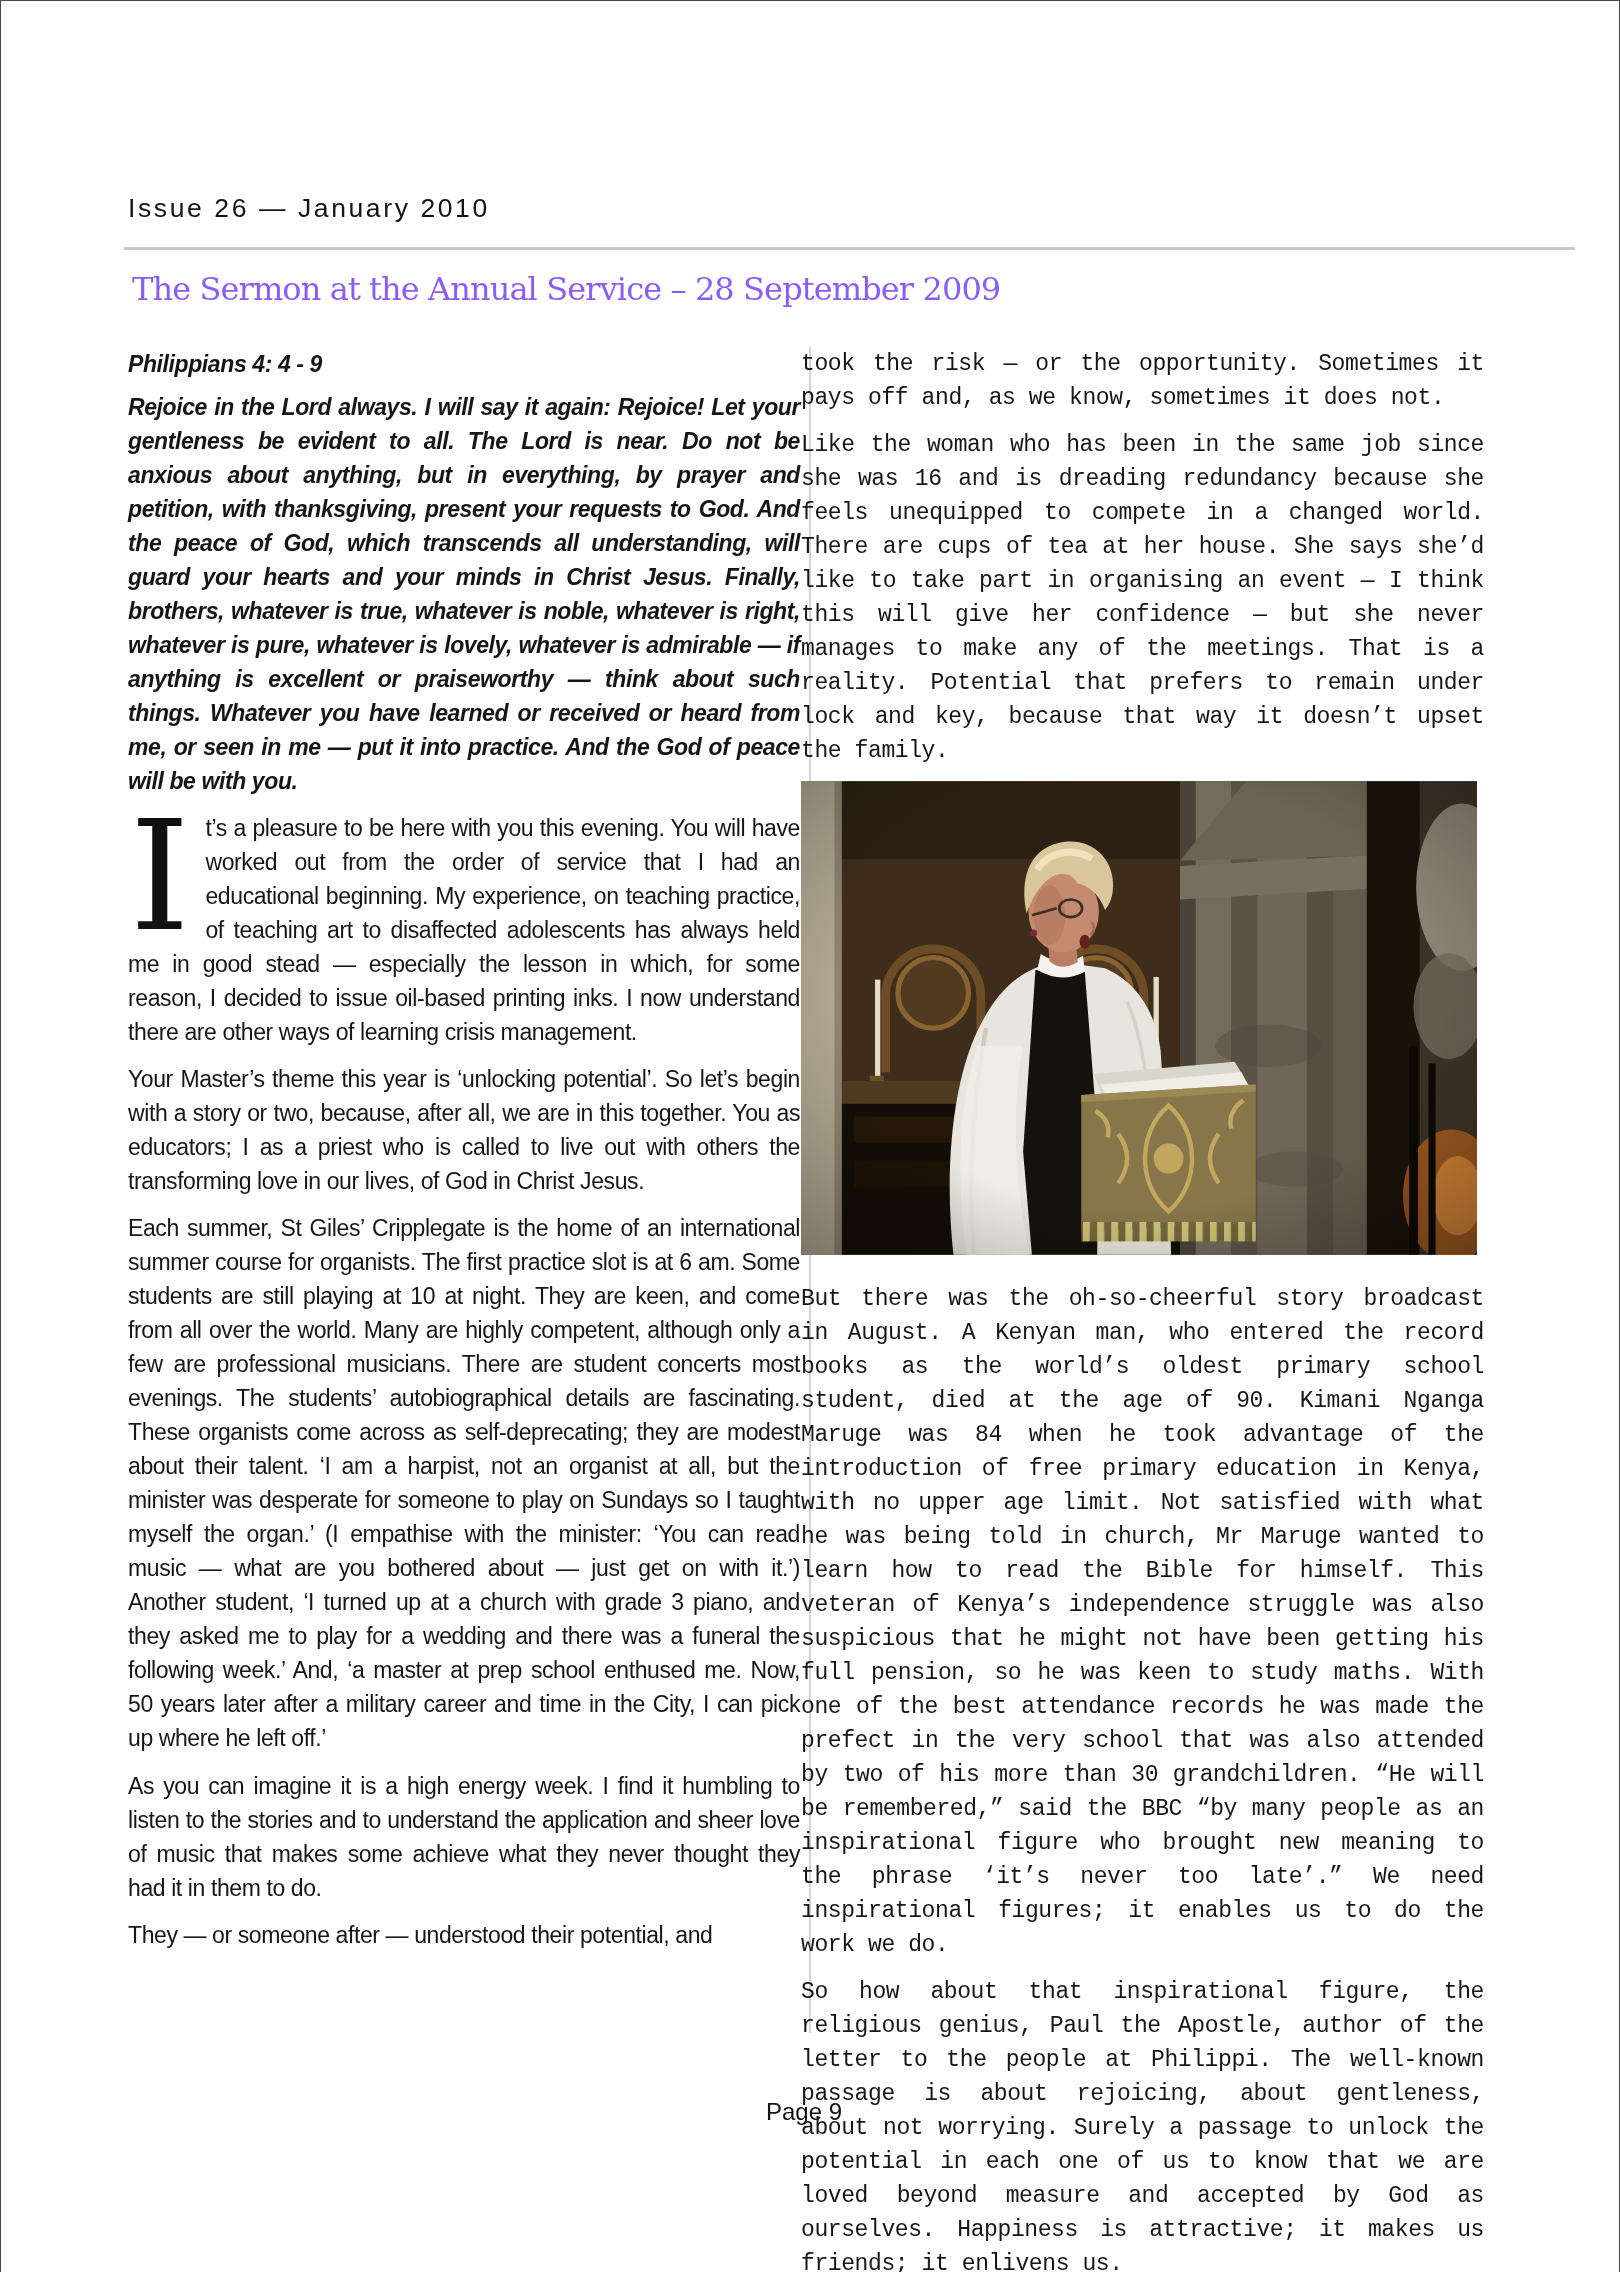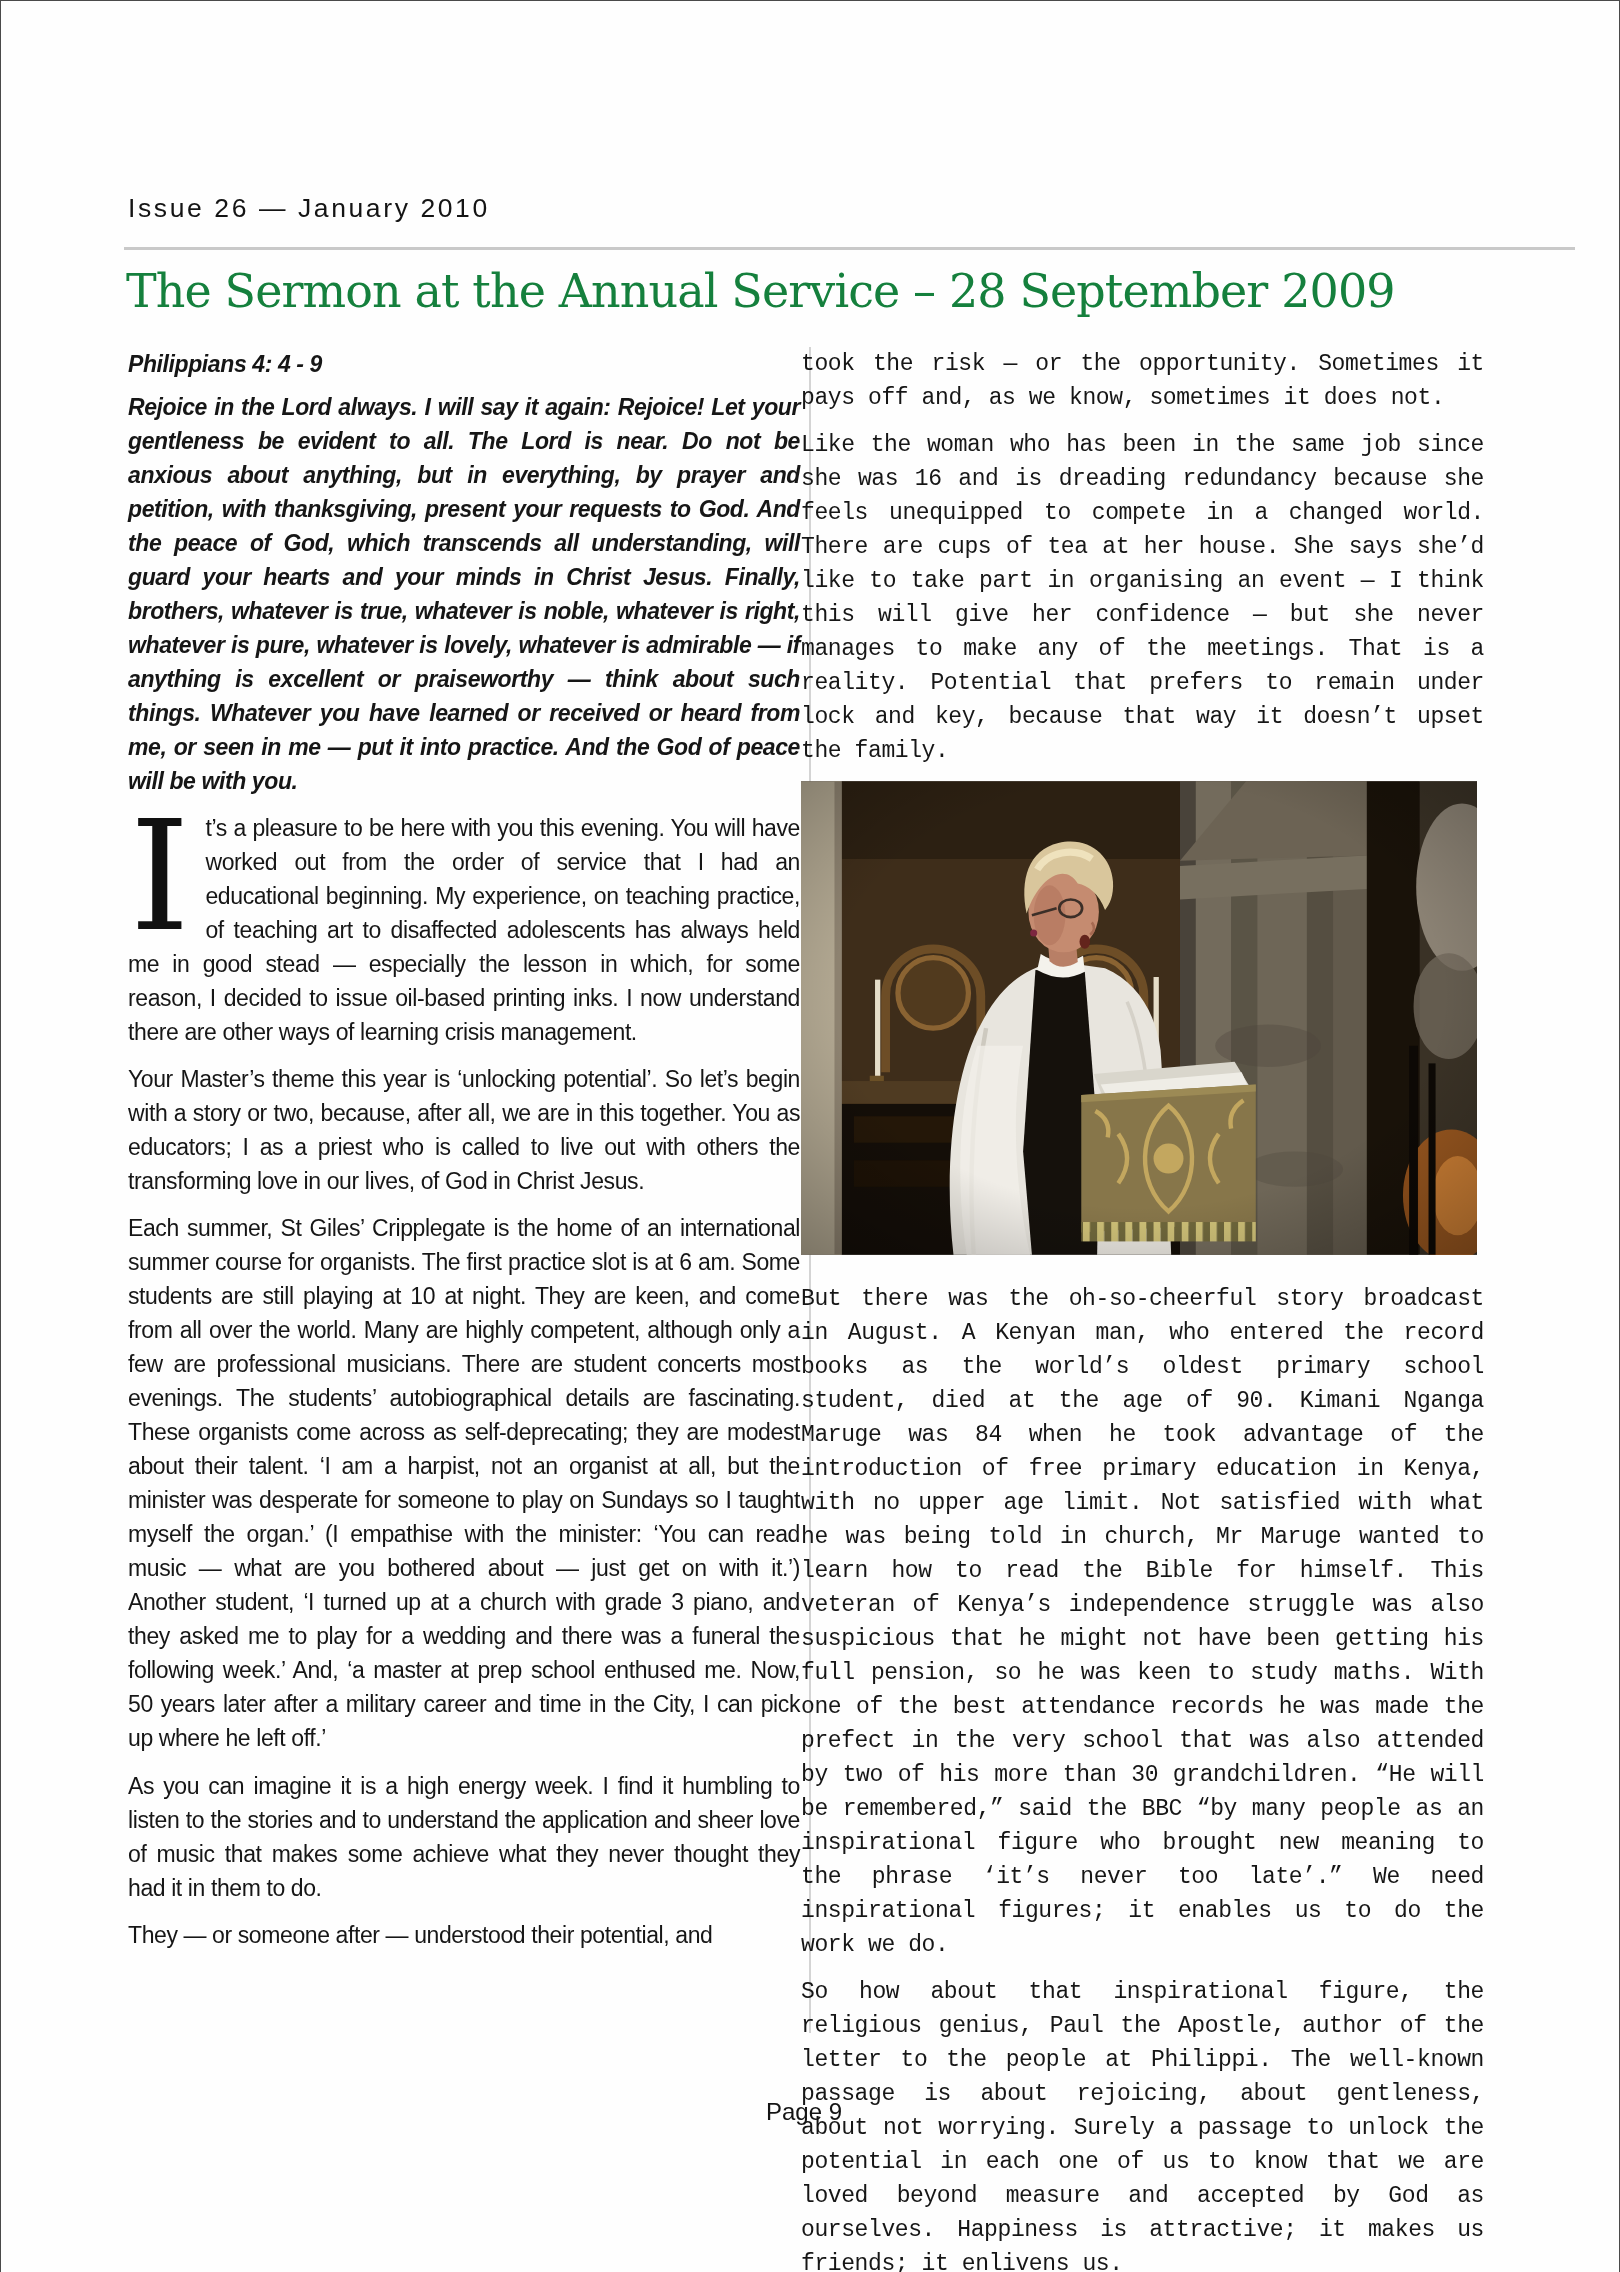--- a/index.html
+++ b/index.html
@@ -16,24 +16,24 @@
   .issue{
     position:absolute;left:127px;top:192px;
     font-size:26.5px;letter-spacing:2.6px;color:#141414;
     white-space:nowrap;
   }
   .header-rule{
     position:absolute;left:123px;top:246px;width:1451px;height:2.6px;
     background:#c9c9c9;
   }
   .article-title{
-    position:absolute;left:125px;top:263px;margin:0;
+    position:absolute;left:125px;top:263px;margin:6px;
     font-family:"DejaVu Serif",serif;
-    font-weight:400;font-size:46px;letter-spacing:-0.9px;
-    color:#15803d;white-space:nowrap;
+    font-weight:400;font-size:32px;letter-spacing:-0.9px;
+    color:#8b5cf6;white-space:nowrap;
   }
   .col{
     position:absolute;top:346px;
     font-size:23px;line-height:34px;letter-spacing:-0.4px;
     text-align:justify;color:#161616;
   }
   .col-left{left:127px;width:672px;}
   .col-right{left:800px;width:683px;font-family:Liberation Mono, monospace;}
   .col p{margin:0 0 13.2px 0;}
   .italic{font-style:italic;font-weight:bold;}

